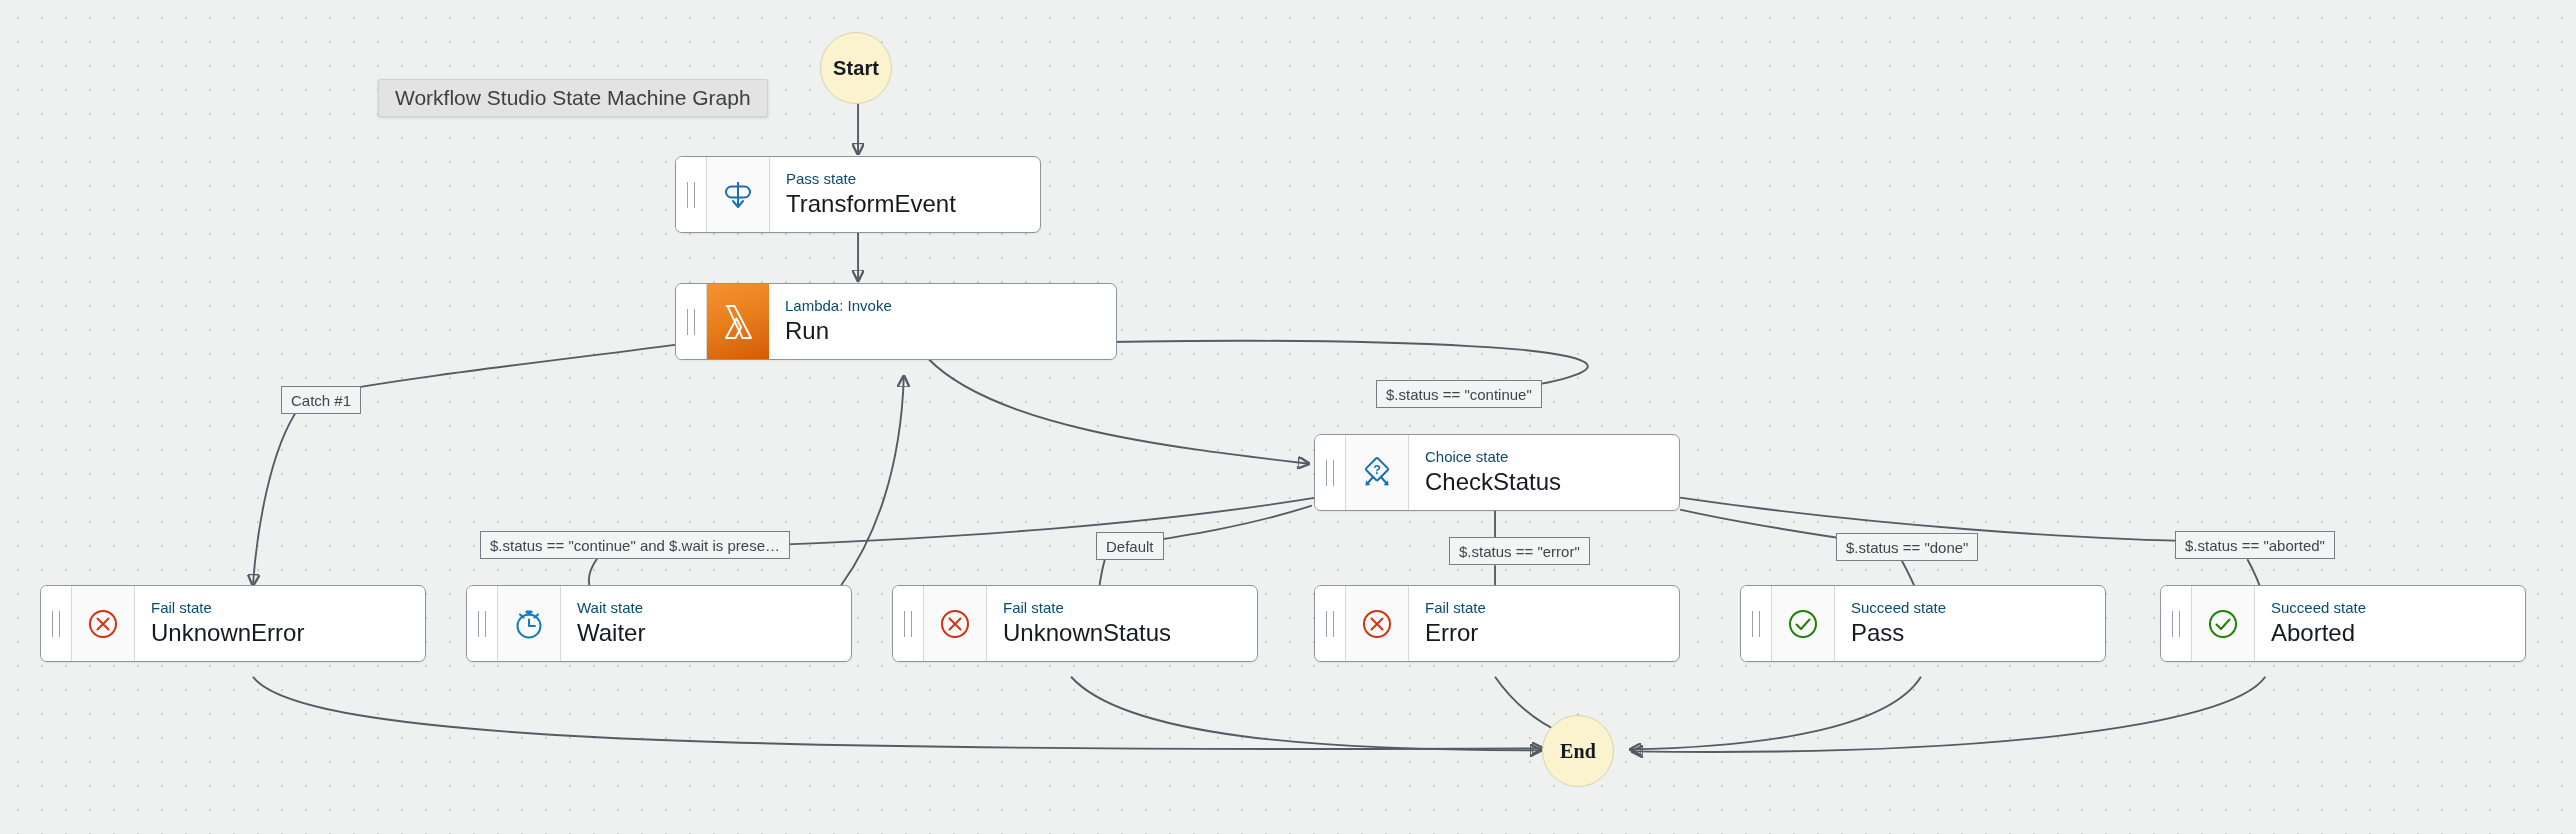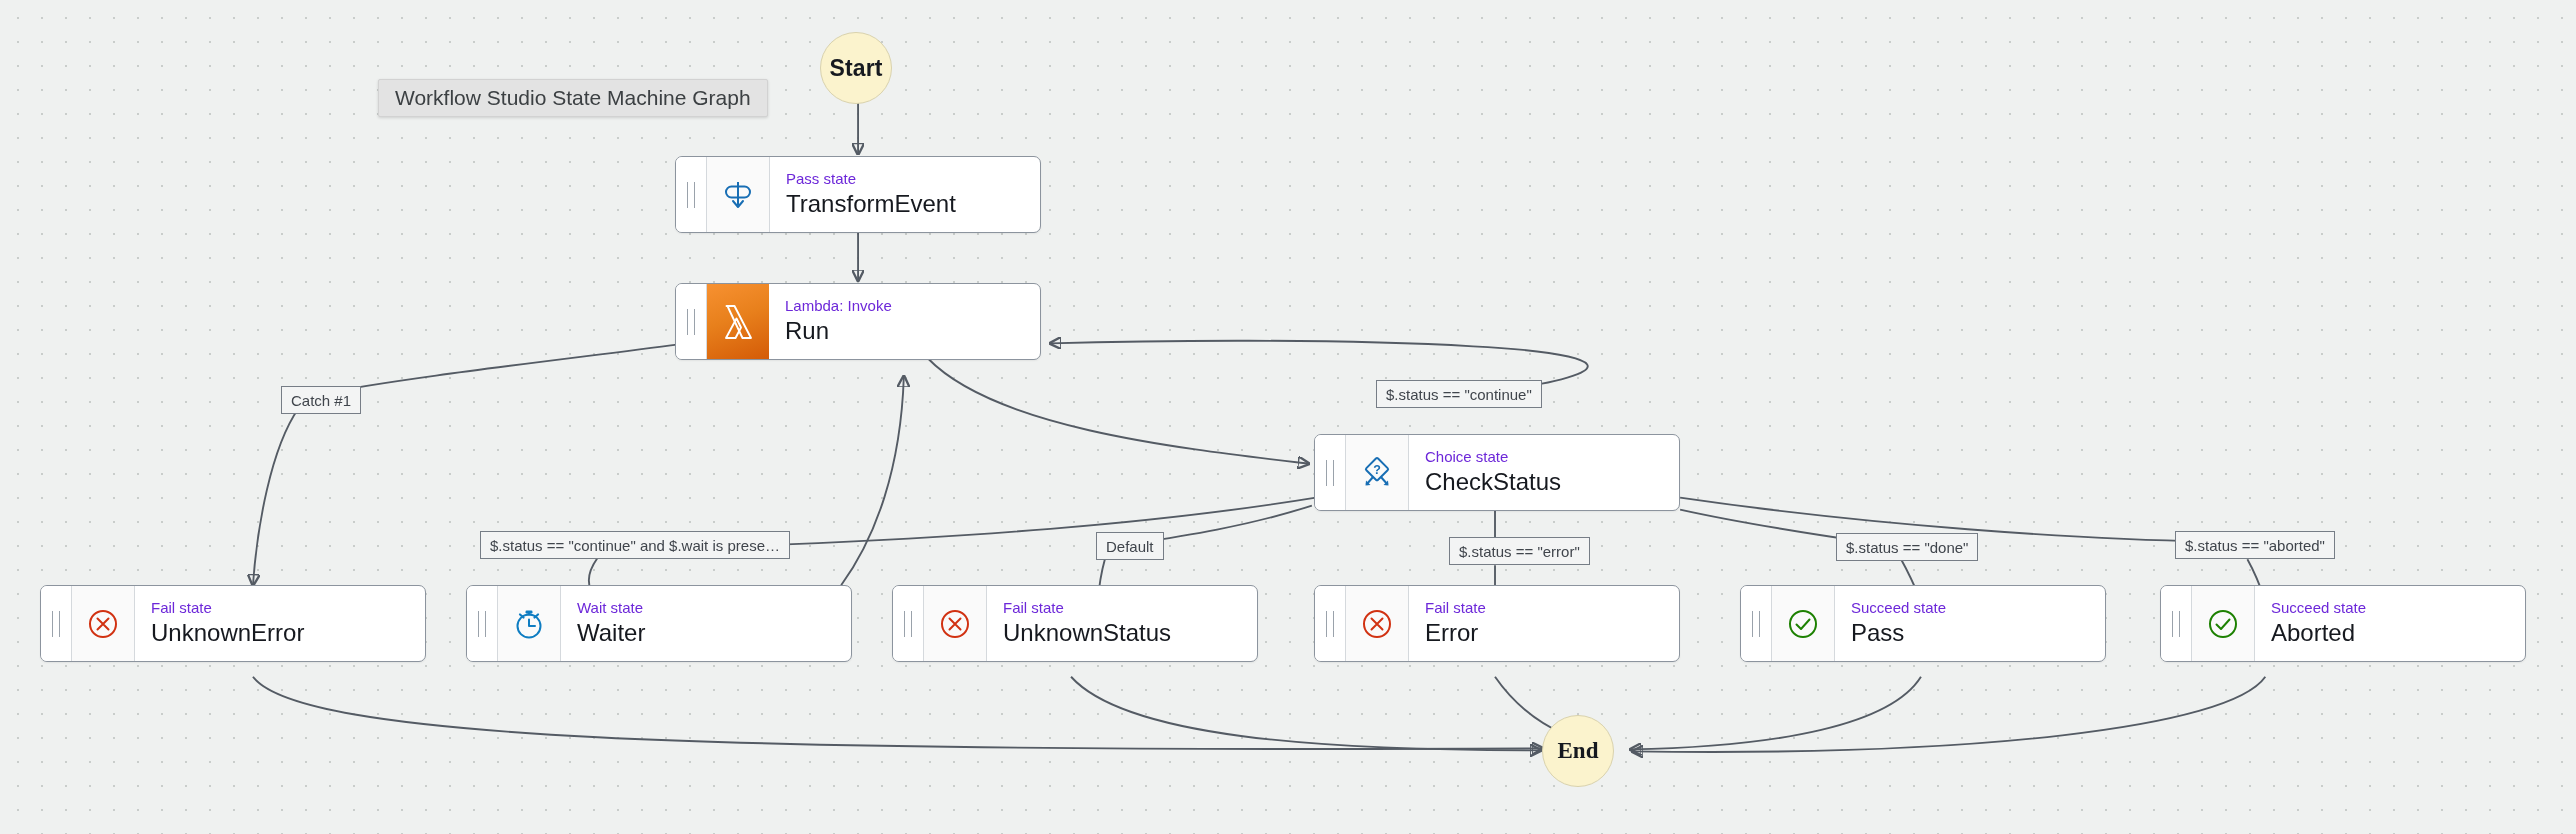--- a/index.html
+++ b/index.html
@@ -43,21 +43,21 @@
     position: absolute;
     border-radius: 50%;
     background: #fbf3cd;
     border: 1.6px solid #d9d2ad;
     display: flex;
     align-items: center;
     justify-content: center;
     box-sizing: border-box;
   }
   .terminal span {
-    font-size: 23px;
+    font-size: 20px;
     font-weight: bold;
     color: #16191f;
     letter-spacing: 0.1px;
   }
 
   
   #title-chip {
     position: absolute;
     left: 378px;
     top: 79px;
@@ -123,21 +123,21 @@
     flex: 1 1 auto;
     display: flex;
     flex-direction: column;
     justify-content: center;
     padding-left: 16px;
     padding-right: 12px;
     min-width: 0;
   }
   .ntype {
     font-size: 15px;
-    color: #6d28d9;
+    color: #0c4a6e;
     line-height: 1.25;
     white-space: nowrap;
   }
   .nname {
     font-size: 24px;
     color: #16191f;
     line-height: 1.25;
     margin-top: 1px;
     white-space: nowrap;
   }
@@ -235,21 +235,21 @@
         <path d="M17 4 L17 27" stroke="#186eb4" stroke-width="2" fill="none"></path>
         <path d="M12 23 L17 29 L22 23" stroke="#186eb4" stroke-width="2" fill="none" stroke-linecap="round" stroke-linejoin="round"></path>
       </svg>
     </div>
     <div class="labels">
       <div class="ntype">Pass state</div>
       <div class="nname">TransformEvent</div>
     </div>
   </div>
 
-  <div class="node" style="left:675px; top:283px; width:366px;">
+  <div class="node" style="left:675px; top:283px; width:442px;">
     <div class="grip">
         <i></i>
       </div>
     <div class="iconcell lambda">
       <svg width="40" height="44" viewBox="0 0 40 44" xmlns="http://www.w3.org/2000/svg">
         <path d="M8.5 6 L16.5 6 L33 38 L24.5 38 L12 11.5 L9.5 6 Z" fill="none" stroke="#ffffff" stroke-width="1.9" stroke-linejoin="round"></path>
         <path d="M18.5 18.5 L23 27.5 L17.5 38 L8 38 Z" fill="none" stroke="#ffffff" stroke-width="1.9" stroke-linejoin="round"></path>
       </svg>
     </div>
     <div class="labels">

